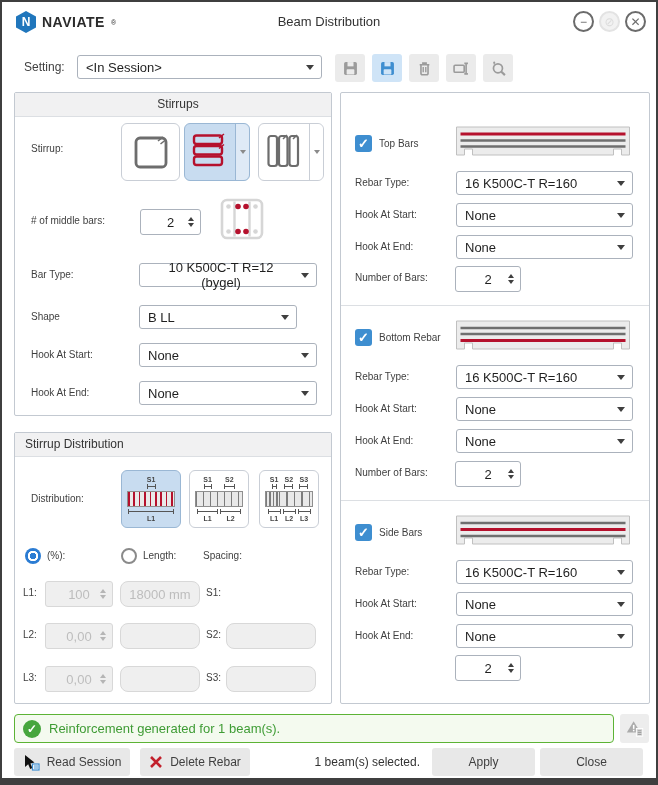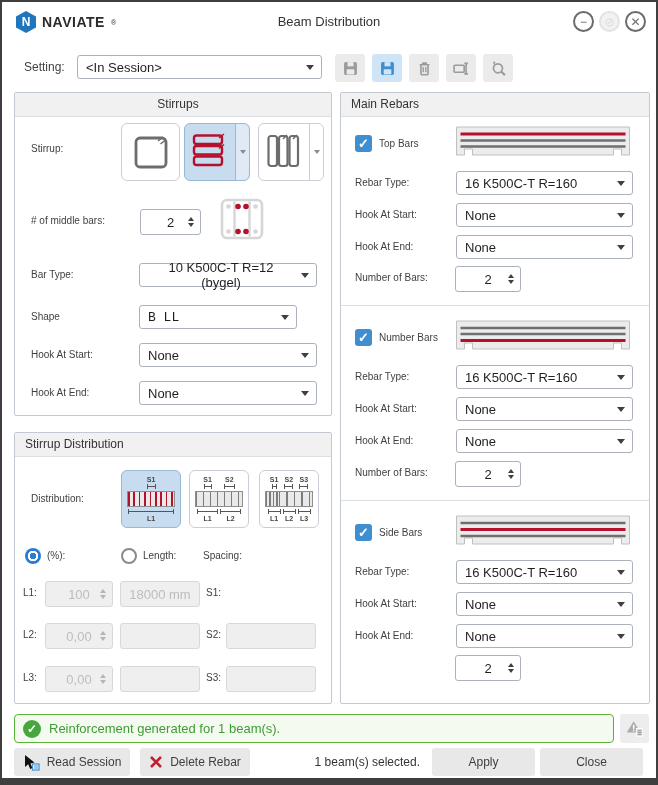--- a/index.html
+++ b/index.html
@@ -58,21 +58,21 @@
   .dd-strip .caret{width:0;height:0;border-left:3.5px solid transparent;border-right:3.5px solid transparent;
     border-top:4.5px solid #8a8a8a;}
 
   
   .spin{position:absolute;height:26px;border:1px solid #abb2bc;border-radius:3px;background:#fff;
     display:flex;align-items:center;justify-content:center;font-size:13px;color:#1f1f1f;}
   .spin .arrows{position:absolute;right:6px;top:50%;transform:translateY(-50%);
     display:flex;flex-direction:column;gap:2px;align-items:center;}
   .tri-up{width:0;height:0;border-left:3.5px solid transparent;border-right:3.5px solid transparent;border-bottom:4.5px solid #3f3f3f;}
   .tri-dn{width:0;height:0;border-left:3.5px solid transparent;border-right:3.5px solid transparent;border-top:4.5px solid #3f3f3f;}
-  .txt{position:absolute;height:26px;border:1px solid #abb2bc;border-radius:3px;background:#fff;
+  .txt{position:absolute;height:26px;border:1px solid #abb2bc;border-radius:8px;background:#fff;
     display:flex;align-items:center;justify-content:center;font-size:13px;color:#1f1f1f;}
   .disabled-field{color:#bdbdbd !important;background:#efefef !important;border-color:#d8d8d8 !important;}
   .disabled-field .tri-up{border-bottom-color:#b5b5b5;}
   .disabled-field .tri-dn{border-top-color:#b5b5b5;}
 
   
   .radio{width:16px;height:16px;border-radius:50%;border:2px solid #8a8a8a;background:#fff;}
   .radio.on{border:none;background:radial-gradient(circle,#2b7cd3 0 3px,#fff 3.5px 5px,#2b7cd3 5.5px);}
   .checkbox{width:17px;height:17px;background:var(--accent-blue);border-radius:3px;color:#fff;
     font-size:13px;font-weight:bold;display:flex;align-items:center;justify-content:center;line-height:1;}
@@ -219,21 +219,21 @@
         <circle cx="28" cy="34.5" r="2.8" fill="#b5112d"></circle>
     </svg>
 
     <div class="row-label" style="left:16px;top:176px;">Bar Type:</div>
     <div class="dd" style="left:124px;top:170px;width:178px;">
       <span>10 K500C-T R=12 (bygel)</span>
       <span class="caret"></span>
     </div>
 
     <div class="row-label" style="left:16px;top:218px;">Shape</div>
-    <div class="dd" style="left:124px;top:212px;width:158px;font-family:Liberation Mono, monospace;">
+    <div class="dd" style="left:124px;top:212px;width:158px;">
       <span>B LL</span>
       <span class="caret"></span>
     </div>
 
     <div class="row-label" style="left:16px;top:256px;">Hook At Start:</div>
     <div class="dd" style="left:124px;top:250px;width:178px;">
       <span>None</span>
       <span class="caret"></span>
     </div>
 
@@ -370,21 +370,20 @@
     <div class="txt disabled-field" style="left:105px;top:233px;width:80px;">
       <span></span>
     </div>
     <div class="row-label" style="left:191px;top:239px;">S3:</div>
     <div class="txt disabled-field" style="left:211px;top:233px;width:90px;">
       <span></span>
     </div>
   </div>
 
   <div class="group g-main">
-    <div class="group-header">Main Rebars</div>
 
     <div class="checkbox" style="position:absolute;left:14px;top:42px;">✓</div>
     <div class="row-label" style="left:38px;top:45px;">Top Bars</div>
     <svg style="position:absolute;left:114px;top:33px;" width="176" height="34" viewBox="0 0 175 34">
       <path d="M1 1 H174 V29 H166 V23 H158 V29 H17 V23 H9 V29 H1 Z" fill="#ececec" stroke="#c0c0c0"></path>
       <path d="M5 8 H170" stroke="#b5112d" stroke-width="3"></path>
       <path d="M5 14.5 H170" stroke="#6f6f6f" stroke-width="2.6"></path>
       <path d="M5 20.5 H170" stroke="#6f6f6f" stroke-width="2.6"></path>
     </svg>
     <div class="row-label" style="left:14px;top:84px;">Rebar Type:</div>
@@ -407,21 +406,21 @@
       <span>2</span>
       <span class="arrows">
           <span class="tri-up"></span>
           <span class="tri-dn"></span>
         </span>
     </div>
 
     <div class="sep" style="top:212px;"></div>
 
     <div class="checkbox" style="position:absolute;left:14px;top:236px;">✓</div>
-    <div class="row-label" style="left:38px;top:239px;">Number Bars</div>
+    <div class="row-label" style="left:38px;top:239px;">Bottom Rebar</div>
     <svg style="position:absolute;left:114px;top:227px;" width="176" height="34" viewBox="0 0 175 34">
       <path d="M1 1 H174 V29 H166 V23 H158 V29 H17 V23 H9 V29 H1 Z" fill="#ececec" stroke="#c0c0c0"></path>
       <path d="M5 8 H170" stroke="#6f6f6f" stroke-width="2.6"></path>
       <path d="M5 14 H170" stroke="#6f6f6f" stroke-width="2.6"></path>
       <path d="M5 20.5 H170" stroke="#b5112d" stroke-width="3"></path>
     </svg>
     <div class="row-label" style="left:14px;top:278px;">Rebar Type:</div>
     <div class="dd" style="left:115px;top:272px;width:177px;">
       <span>16 K500C-T R=160</span>
       <span class="caret"></span>

